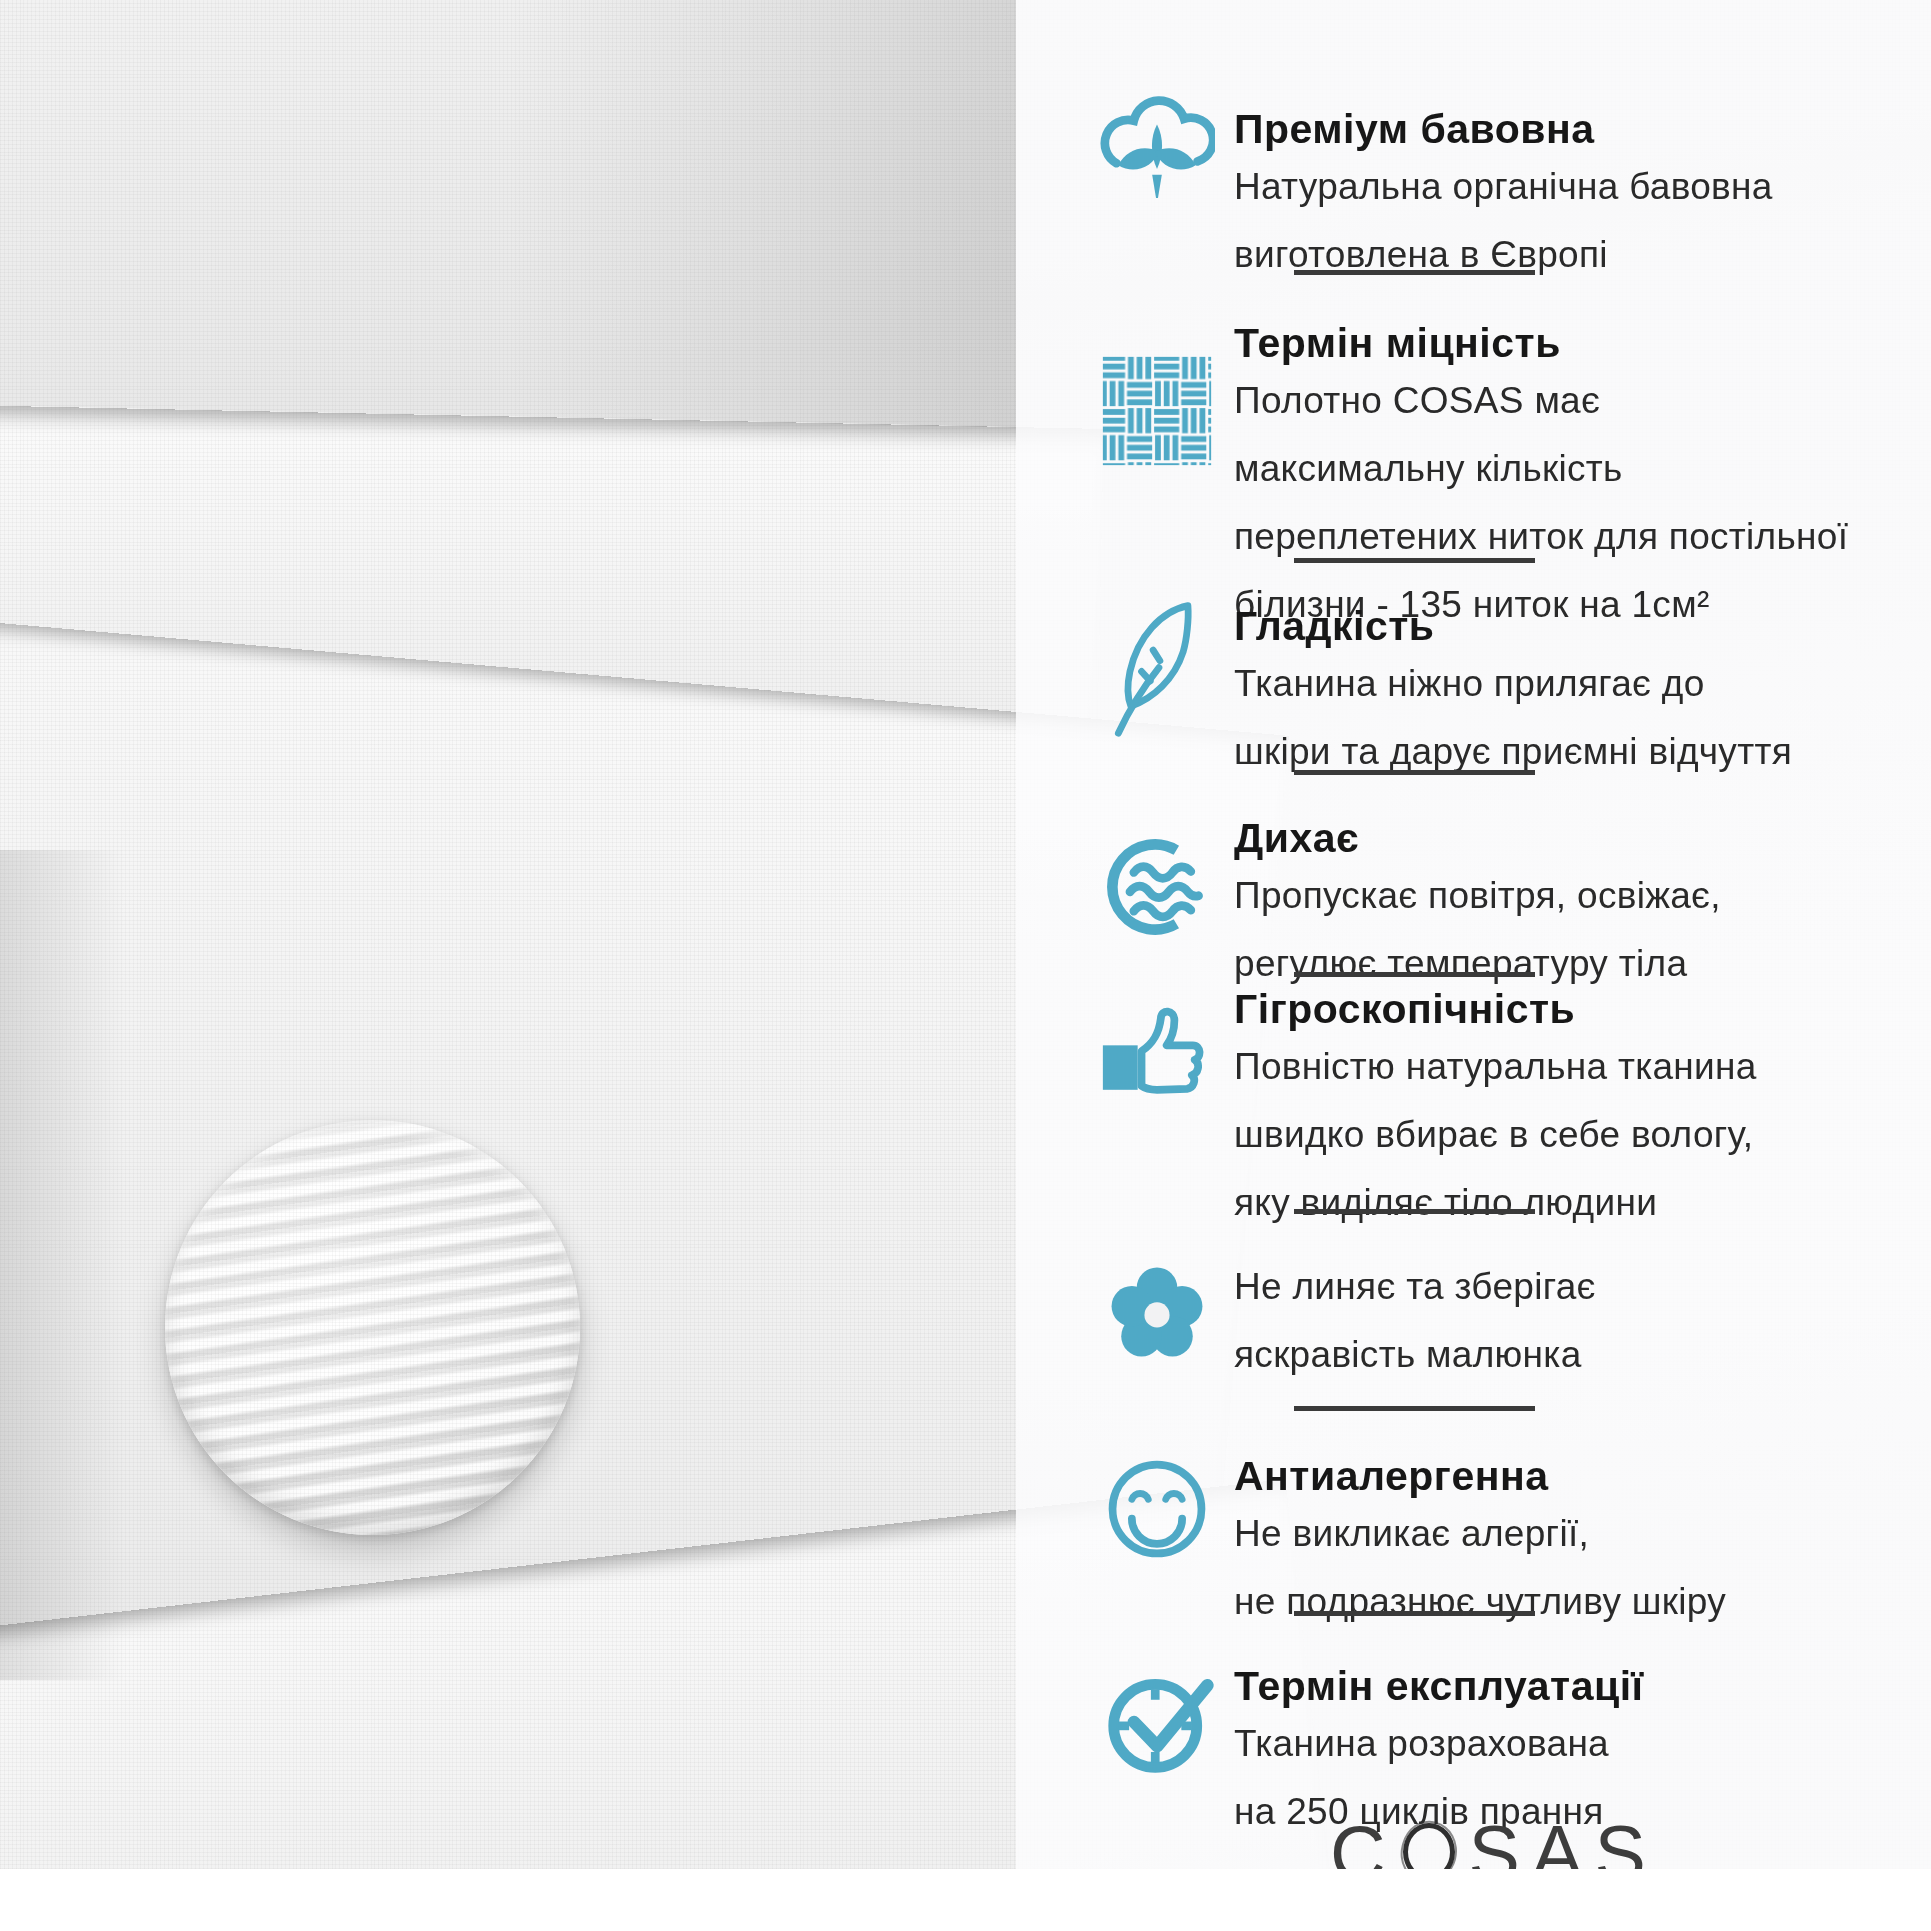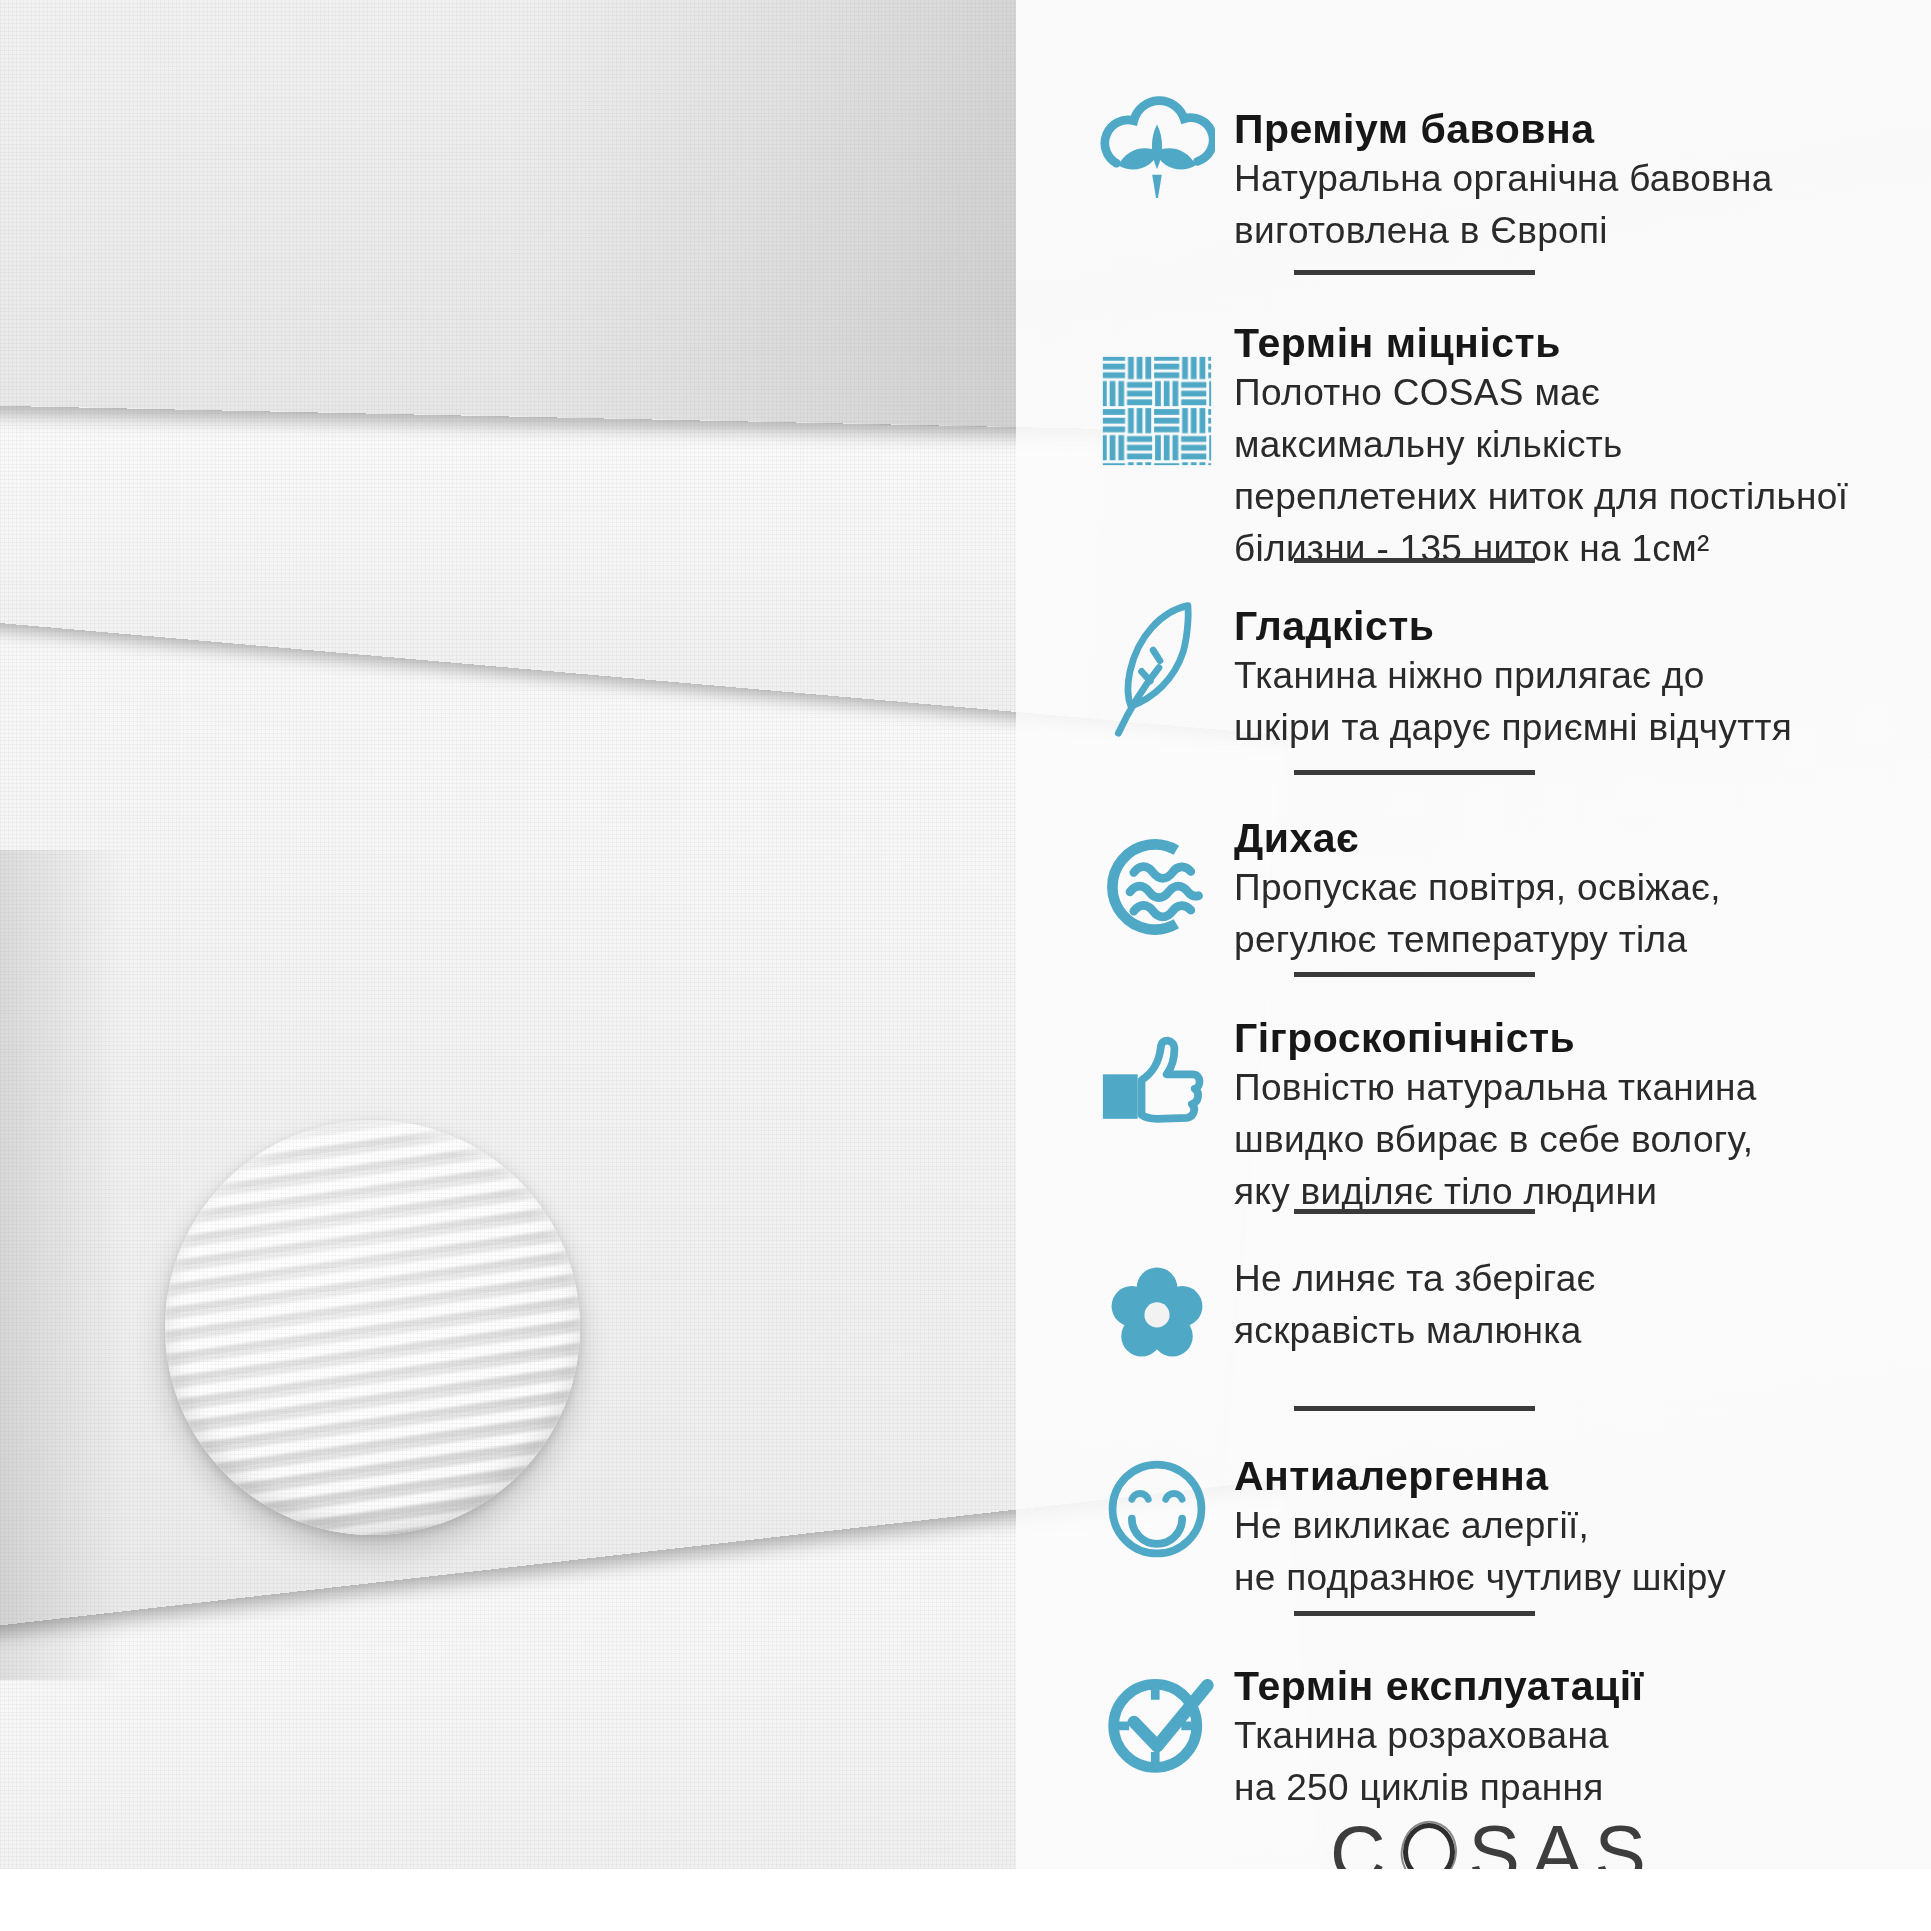--- a/index.html
+++ b/index.html
@@ -36,21 +36,21 @@
     background-image:
       repeating-linear-gradient(0deg, rgba(110,110,110,0.055) 0 1px, rgba(0,0,0,0) 1px 3.9px),
       repeating-linear-gradient(90deg, rgba(110,110,110,0.055) 0 1px, rgba(0,0,0,0) 1px 3.9px);}
   
   .overlay{left:1016px;top:0;width:915px;height:1931px;background:rgba(252,252,253,0.88);}
   
   .feature{position:absolute;left:1089px;width:811px;display:flex;align-items:flex-start;z-index:5;}
   .icon-box{flex:0 0 145px;display:flex;justify-content:flex-start;color:var(--accent,#4fa9c6);padding-left:9.7px;box-sizing:border-box;}
   .f-text{flex:1;}
   .f-title{font-size:41px;font-weight:bold;color:#171717;line-height:48px;letter-spacing:0.5px;}
-  .f-body{font-size:37px;color:#2a2a2a;line-height:52px;white-space:pre-line;letter-spacing:0.3px;}
+  .f-body{font-size:37px;color:#2a2a2a;line-height:68px;white-space:pre-line;letter-spacing:0.3px;}
   .divider{position:absolute;left:1294px;width:241px;height:4.8px;background:#3a3a3a;z-index:5;}
   
   .logo{position:absolute;left:1330px;top:1815px;z-index:5;font-size:77px;letter-spacing:11.6px;
     color:#3d3d3d;line-height:1;display:flex;align-items:flex-start;}
   .o-ring{position:relative;display:inline-block;width:52px;height:58px;margin:7.7px 13.5px 0 5.8px;
     border:5.8px solid #2f2f2f;border-radius:50%;box-sizing:border-box;}
   .o-ring::after{content:"";position:absolute;inset:-6.8px;border:2.9px solid rgba(47,47,47,0.55);
     border-radius:48% 52% 50% 50%;transform:rotate(14deg);}
   svg{display:block;}
 </style>
@@ -154,21 +154,21 @@
       </svg>
     </div>
     <div class="f-text" style="margin-top:0">
       <div class="f-title">Дихає</div>
       <div class="f-body">Пропускає повітря, освіжає,
 регулює температуру тіла</div>
     </div>
   </div>
   <div class="divider" style="top:972px"></div>
 
-  <div class="feature" style="top:1014px">
+  <div class="feature" style="top:985px">
     <div class="icon-box" style="margin-top:11.6px">
       <svg width="116" height="116" viewBox="0 0 120 120">
         <rect x="4" y="50" width="36" height="46" fill="currentColor"></rect>
         <path d="M44 92 L44 56 C56 48 62 38 64 22 C64.5 12 78 13 78 24 C78 34 75 43 70 50 L97 50 C106 50 106 63 99 65 C105 69 103 79 96 81 C101 85 98 94 91 95 L60 96 C54 96 48 95 44 92 Z" fill="none" stroke="currentColor" stroke-width="8" stroke-linejoin="round"></path>
       </svg>
     </div>
     <div class="f-text" style="margin-top:0">
       <div class="f-title">Гігроскопічність</div>
       <div class="f-body">Повністю натуральна тканина
 швидко вбирає в себе вологу,

